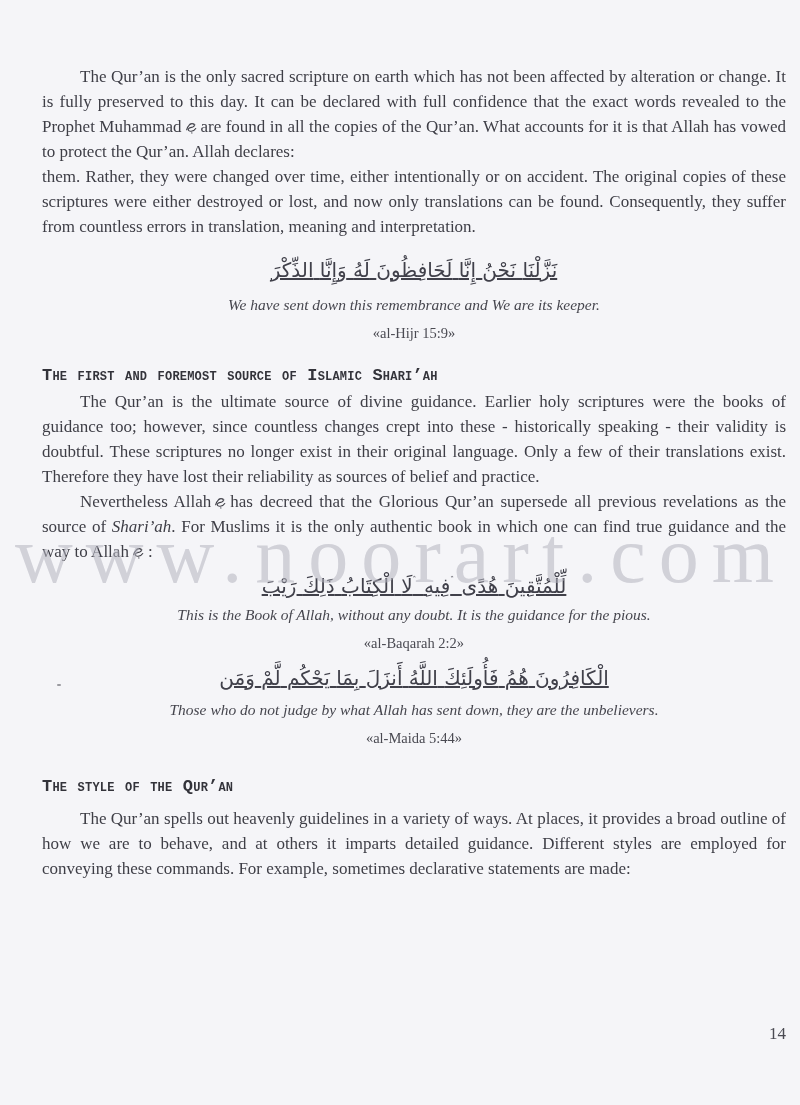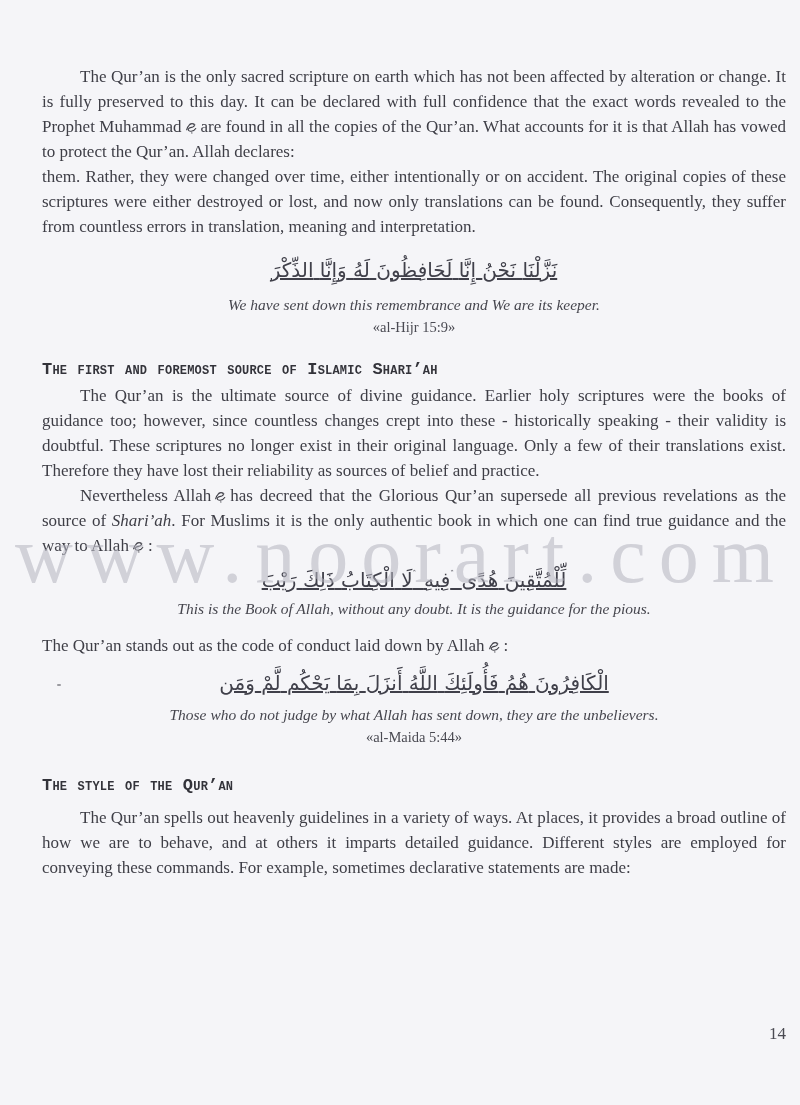--- a/index.html
+++ b/index.html
@@ -52,21 +52,21 @@
     color: #46464e;
     margin-top: 8px;
   }
   .translation.t2 { margin-top: 2px; text-align: center; }
   .translation.t3 { margin-top: 5px; }
   .citation {
     font-size: 14.5px;
     line-height: 20px;
     text-align: center;
     color: #4a4a52;
-    margin-top: 2px;
+    margin-top: 8px;
   }
   h2.heading {
     margin: 22px 0 0 0;
     font-size: 17px;
     line-height: 22px;
     font-weight: bold;
     font-variant: small-caps;
     letter-spacing: 0.2px;
     color: #33333a;
     font-family: Liberation Mono, monospace;
@@ -150,26 +150,22 @@
             <path d="M6 5.5 C9 3.2, 13.5 3.2, 16 5.8" fill="none" stroke="currentColor" stroke-width="1.1"></path>
             <circle cx="10.5" cy="18.3" r="1" fill="currentColor"></circle>
           </svg></span><span>has decreed that the Glorious Qur’an supersede all previous revelations as the source of</span> <span class="emph">Shari’ah</span><span>.  For Muslims it is the only authentic book in which one can find true guidance and the way to Allah</span><span class="honorific"><svg width="13" height="13" viewBox="0 0 20 20">
             <path d="M2.5 13.5 C4 7.5, 8.5 3.5, 12.5 4.5 C15.5 5.3, 14.8 8.2, 12 9.2 C9.5 10.1, 6.2 10.3, 5.2 12.2 C4.2 14.2, 6.5 16, 9.5 15.8 C12.5 15.6, 15 14, 16.5 11.5" fill="none" stroke="currentColor" stroke-width="1.7" stroke-linecap="round"></path>
             <path d="M6 5.5 C9 3.2, 13.5 3.2, 16 5.8" fill="none" stroke="currentColor" stroke-width="1.1"></path>
             <circle cx="10.5" cy="18.3" r="1" fill="currentColor"></circle>
           </svg></span><span>:</span></p>
 
     <div class="verse v2" dir="ltr">رَيْبَ‎ ذَلِكَ‎ الْكِتَابُ‎ لَا‎ ۛ‎ فِيهِ‎ ۛ‎ هُدًى‎ لِّلْمُتَّقِينَ</div>
     <div class="translation t2">This is the Book of Allah, without any doubt. It is the guidance for the pious.</div>
+    <div class="citation c2">«al-Baqarah 2:2»</div>
 
-    <p class="body p5"><span>The Qur’an stands out as the code of conduct laid down by Allah</span><span class="honorific"><svg width="13" height="13" viewBox="0 0 20 20">
-            <path d="M2.5 13.5 C4 7.5, 8.5 3.5, 12.5 4.5 C15.5 5.3, 14.8 8.2, 12 9.2 C9.5 10.1, 6.2 10.3, 5.2 12.2 C4.2 14.2, 6.5 16, 9.5 15.8 C12.5 15.6, 15 14, 16.5 11.5" fill="none" stroke="currentColor" stroke-width="1.7" stroke-linecap="round"></path>
-            <path d="M6 5.5 C9 3.2, 13.5 3.2, 16 5.8" fill="none" stroke="currentColor" stroke-width="1.1"></path>
-            <circle cx="10.5" cy="18.3" r="1" fill="currentColor"></circle>
-          </svg></span><span>:</span></p>
 
     <div class="verse v3" dir="ltr">وَمَن‎ لَّمْ‎ يَحْكُم‎ بِمَا‎ أَنزَلَ‎ اللَّهُ‎ فَأُولَئِكَ‎ هُمُ‎ الْكَافِرُونَ</div>
     <div class="translation t3">Those who do not judge by what Allah has sent down, they are the unbelievers.</div>
     <div class="citation c3">«al-Maida 5:44»</div>
 
     <h2 class="heading h2b">The style of the Qur’an</h2>
 
     <p class="body indent p6">The Qur’an spells out heavenly guidelines in a variety of ways. At places, it provides a broad outline of how we are to behave, and at others it imparts detailed guidance. Different styles are employed for conveying these commands. For example, sometimes declarative statements are made:</p>
 
   </main>

